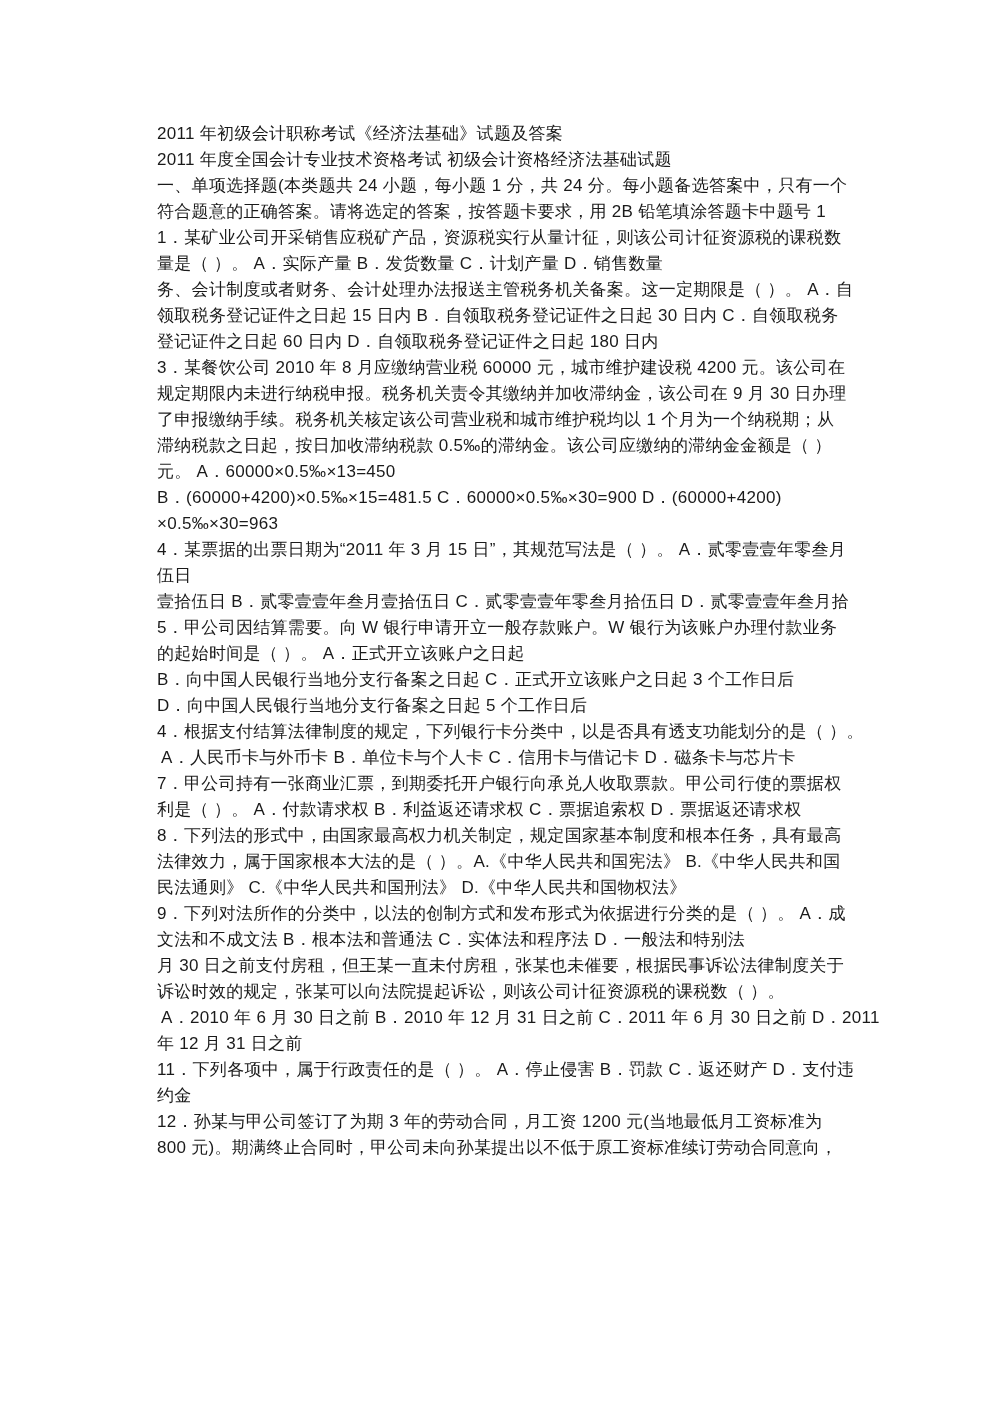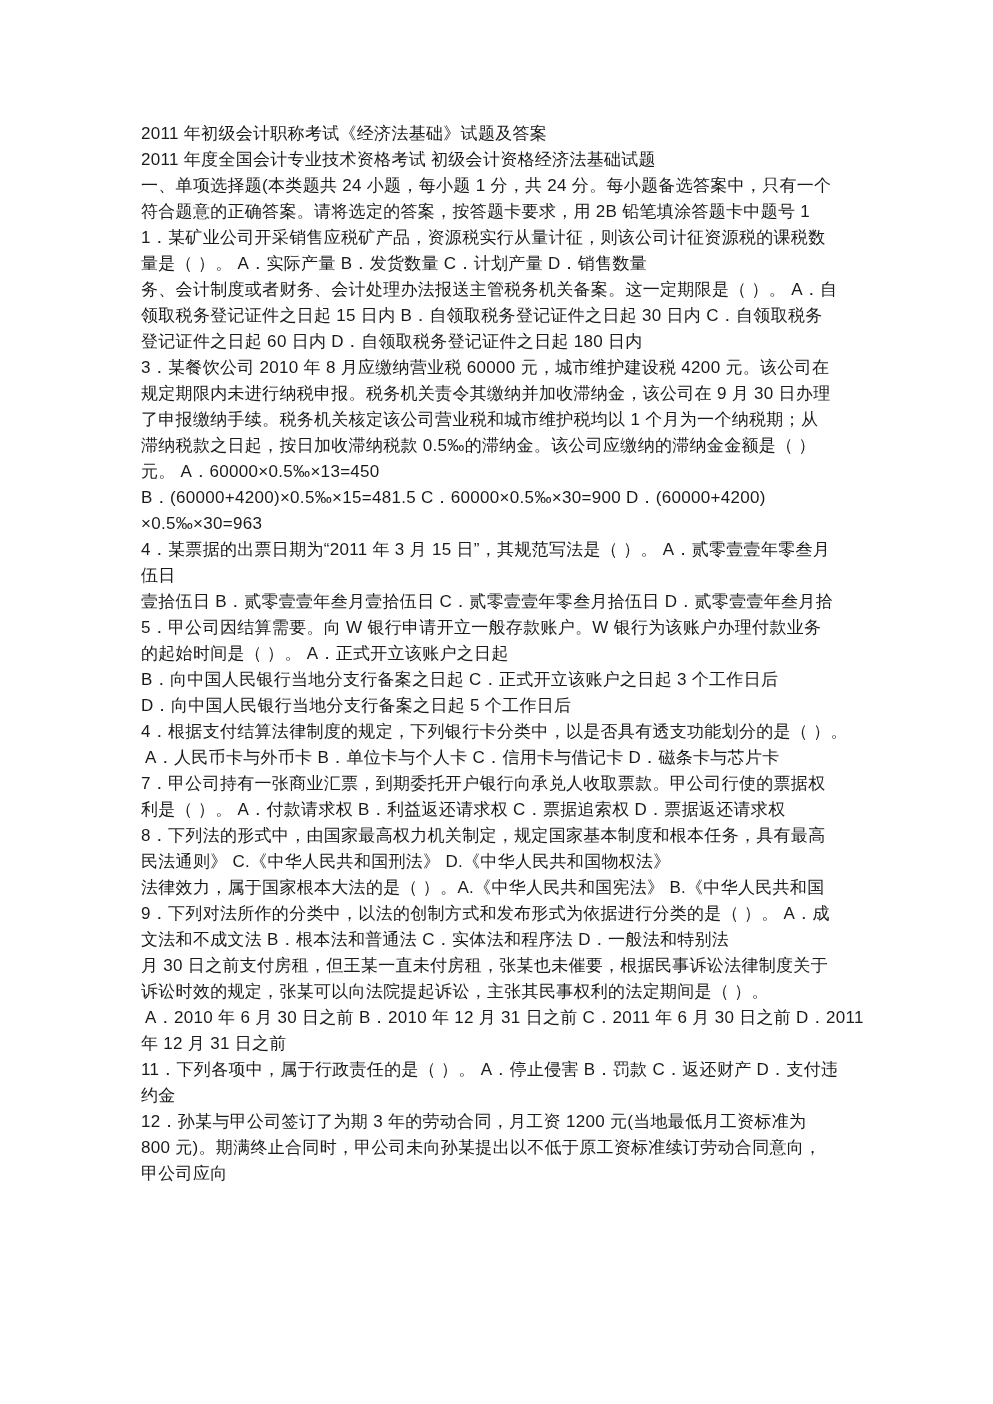--- a/index.html
+++ b/index.html
@@ -9,21 +9,21 @@
   }
   .page {
     position: relative;
     width: 993px;
     height: 1404px;
     background: #ffffff;
     overflow: hidden;
   }
   .content {
     position: absolute;
-    left: 141px;
+    left: 157px;
     top: 121px;
     width: 710px;
     color: #1a1a1a;
     font-family: "Liberation Sans", "DejaVu Sans", sans-serif;
     font-size: 17px;
     letter-spacing: 0.3px;
   }
   .doc-line {
     white-space: pre;
     height: 26px;
@@ -56,27 +56,26 @@
       <div class="doc-line">壹拾伍日 B．贰零壹壹年叁月壹拾伍日 C．贰零壹壹年零叁月拾伍日 D．贰零壹壹年叁月拾</div>
       <div class="doc-line">5．甲公司因结算需要。向 W 银行申请开立一般存款账户。W 银行为该账户办理付款业务</div>
       <div class="doc-line">的起始时间是（ ）。 A．正式开立该账户之日起</div>
       <div class="doc-line">B．向中国人民银行当地分支行备案之日起 C．正式开立该账户之日起 3 个工作日后</div>
       <div class="doc-line">D．向中国人民银行当地分支行备案之日起 5 个工作日后</div>
       <div class="doc-line">4．根据支付结算法律制度的规定，下列银行卡分类中，以是否具有透支功能划分的是（ ）。</div>
       <div class="doc-line"> A．人民币卡与外币卡 B．单位卡与个人卡 C．信用卡与借记卡 D．磁条卡与芯片卡</div>
       <div class="doc-line">7．甲公司持有一张商业汇票，到期委托开户银行向承兑人收取票款。甲公司行使的票据权</div>
       <div class="doc-line">利是（ ）。 A．付款请求权 B．利益返还请求权 C．票据追索权 D．票据返还请求权</div>
       <div class="doc-line">8．下列法的形式中，由国家最高权力机关制定，规定国家基本制度和根本任务，具有最高</div>
+      <div class="doc-line">法律效力，属于国家根本大法的是（ ）。A.《中华人民共和国宪法》 B.《中华人民共和国</div>
       <div class="doc-line">民法通则》 C.《中华人民共和国刑法》 D.《中华人民共和国物权法》</div>
-      <div class="doc-line">法律效力，属于国家根本大法的是（ ）。A.《中华人民共和国宪法》 B.《中华人民共和国</div>
       <div class="doc-line">9．下列对法所作的分类中，以法的创制方式和发布形式为依据进行分类的是（ ）。 A．成</div>
       <div class="doc-line">文法和不成文法 B．根本法和普通法 C．实体法和程序法 D．一般法和特别法</div>
       <div class="doc-line">月 30 日之前支付房租，但王某一直未付房租，张某也未催要，根据民事诉讼法律制度关于</div>
-      <div class="doc-line">诉讼时效的规定，张某可以向法院提起诉讼，主张其民事权利的法定期间是（ ）。</div>
+      <div class="doc-line">诉讼时效的规定，张某可以向法院提起诉讼，则该公司计征资源税的课税数（ ）。</div>
       <div class="doc-line"> A．2010 年 6 月 30 日之前 B．2010 年 12 月 31 日之前 C．2011 年 6 月 30 日之前 D．2011</div>
       <div class="doc-line">年 12 月 31 日之前</div>
       <div class="doc-line">11．下列各项中，属于行政责任的是（ ）。 A．停止侵害 B．罚款 C．返还财产 D．支付违</div>
       <div class="doc-line">约金</div>
       <div class="doc-line">12．孙某与甲公司签订了为期 3 年的劳动合同，月工资 1200 元(当地最低月工资标准为</div>
       <div class="doc-line">800 元)。期满终止合同时，甲公司未向孙某提出以不低于原工资标准续订劳动合同意向，</div>
-      <div class="doc-line">甲公司应向</div>
     </div>
 </div>
 
 </body></html>

